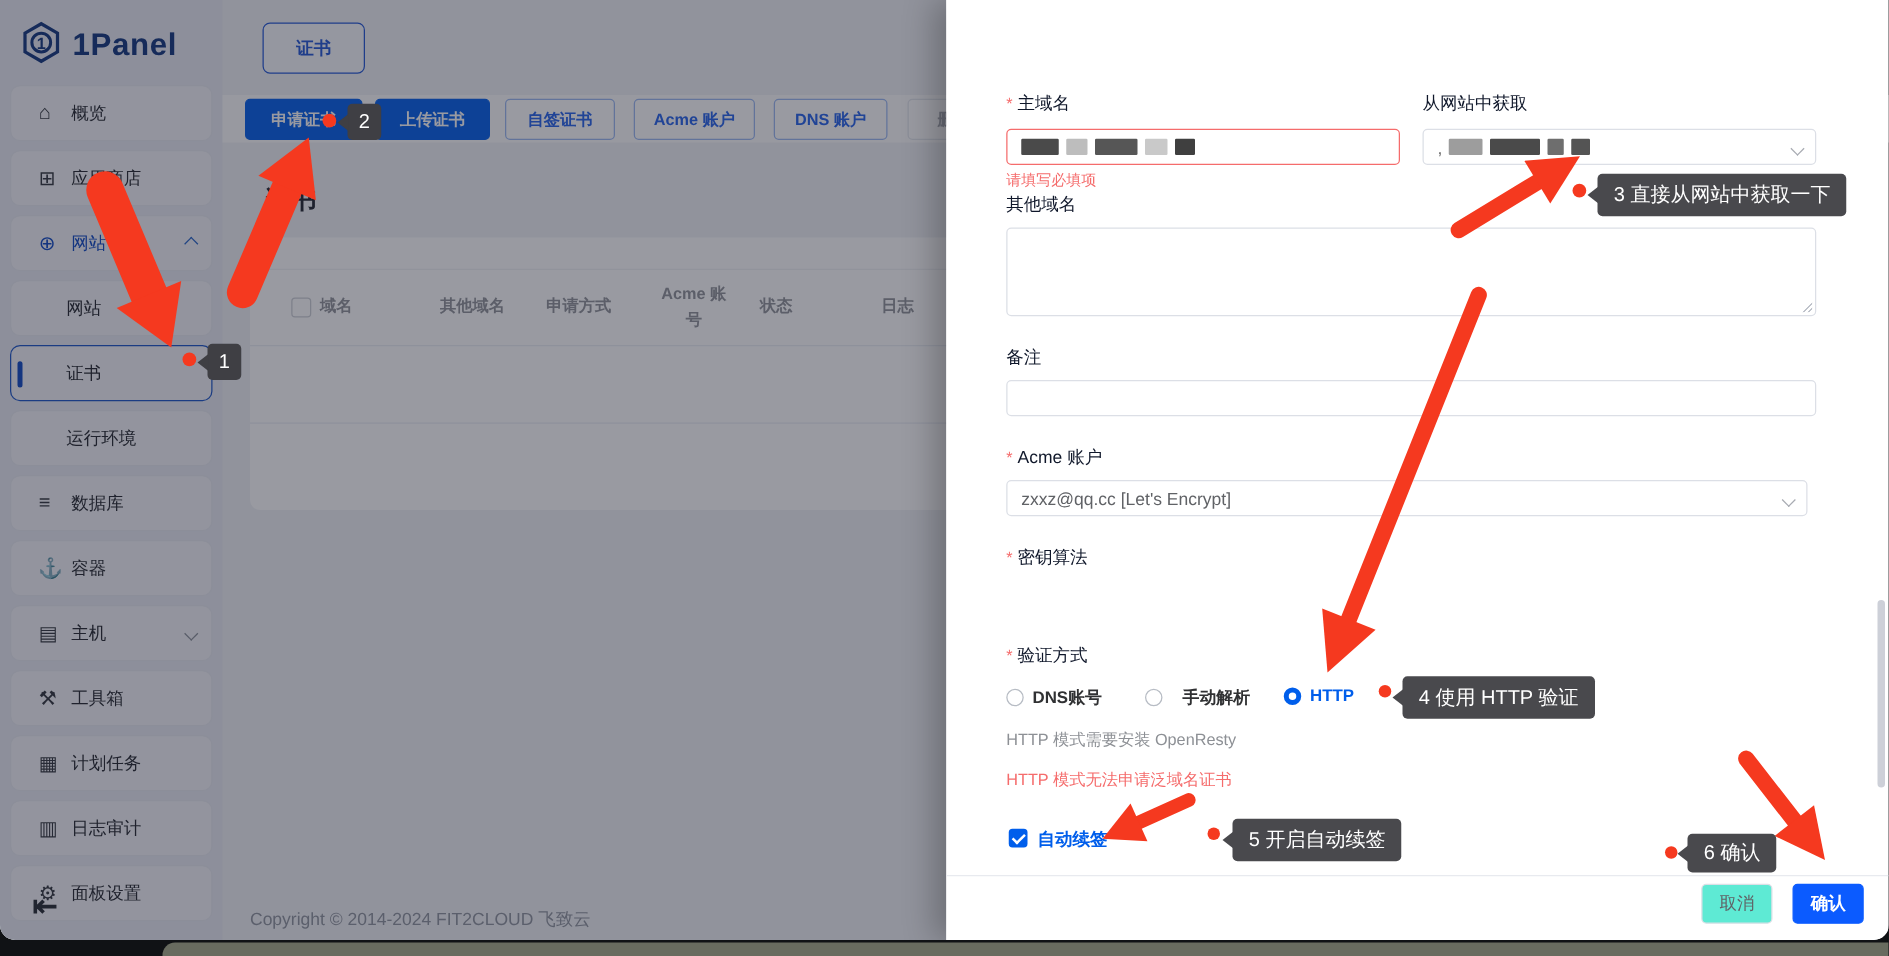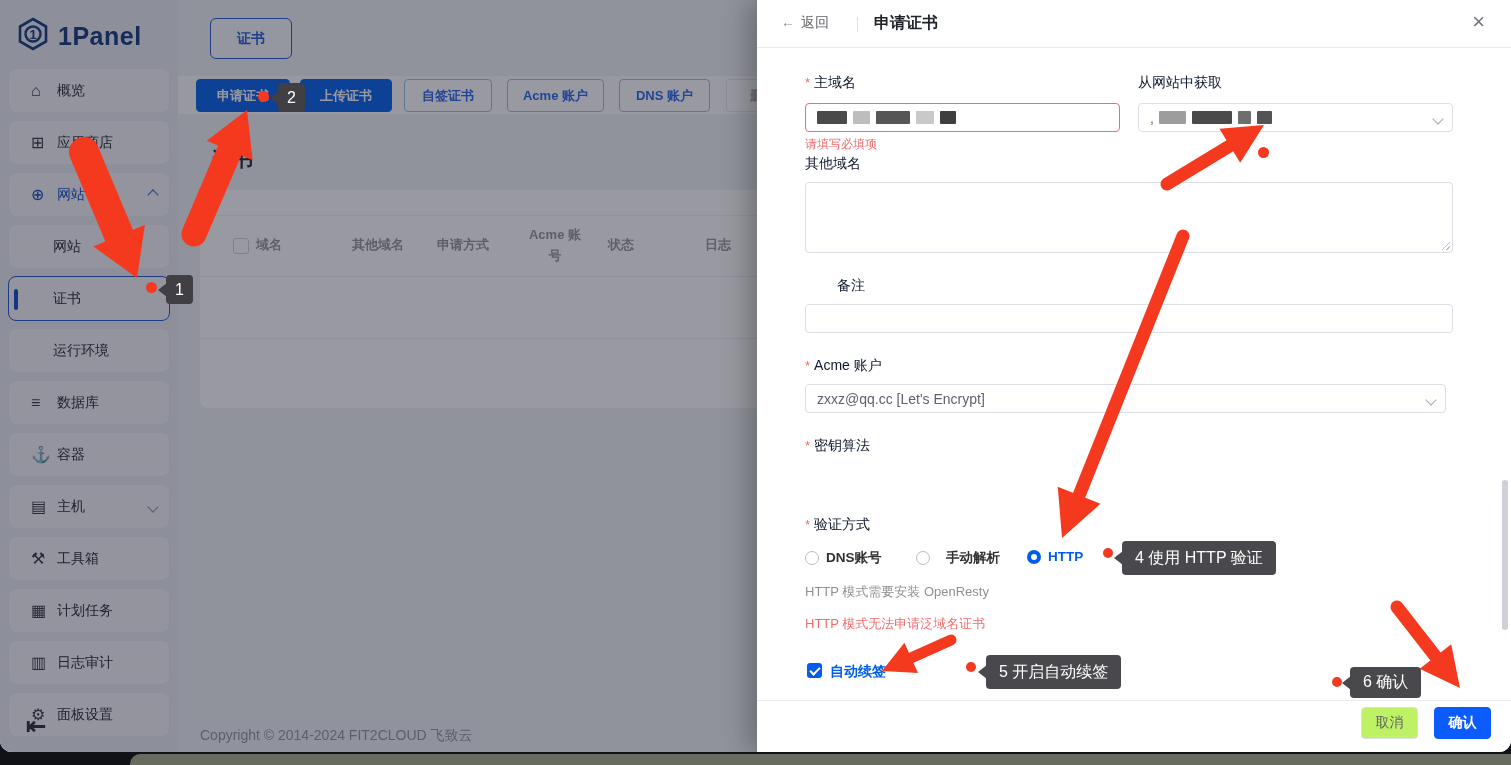--- a/index.html
+++ b/index.html
@@ -84,21 +84,21 @@
   .radio.sel2 .rdot{border:4px solid #005eeb;}
   .rlbl{font-size:13.5px;font-weight:700;color:#303133;}
   .radio.sel2 .rlbl{color:#005eeb;}
   .ckbox{position:absolute;width:15px;height:15px;background:#005eeb;border-radius:3px;}
   .ckbox::after{content:"";position:absolute;left:5px;top:2px;width:4px;height:8px;
                 border-right:2px solid #fff;border-bottom:2px solid #fff;transform:rotate(45deg);}
   .cklbl{position:absolute;font-size:14px;font-weight:700;color:#005eeb;cursor:pointer;}
   .d-foot{position:absolute;left:0;top:700px;width:100%;height:52px;border-top:1px solid #e8eaef;box-sizing:border-box;}
   .fbtn{position:absolute;top:6px;height:32px;width:57px;border-radius:4px;font-size:14px;
         display:flex;align-items:center;justify-content:center;box-sizing:border-box;cursor:pointer;}
-  .fbtn.ghost{border:1px solid #dcdfe6;background:#bef264;color:#606266;}
+  .fbtn.ghost{border:1px solid #dcdfe6;background:#5eead4;color:#606266;}
   .fbtn.primary{background:#0b5bff;border:1px solid #0b5bff;color:#fff;font-weight:600;}
   .scrollthumb{position:absolute;right:3px;top:480px;width:6px;height:150px;border-radius:3px;background:#cdd0d8;}
   .redact{display:inline-block;height:13px;border-radius:1px;margin-right:6px;vertical-align:middle;}
 
   
   .arrows{position:absolute;left:0;top:0;z-index:20;pointer-events:none;}
   .dot{position:absolute;border-radius:50%;background:#f5391f;z-index:21;}
   .tip{position:absolute;z-index:21;background:#49494d;color:#fff;font-size:16px;border-radius:4px;
        height:34px;display:flex;align-items:center;padding:0 13px;white-space:nowrap;}
   .tip::before{content:"";position:absolute;left:-8px;top:50%;margin-top:-7px;
@@ -205,26 +205,20 @@
         </div>
         <div class="rowline"></div>
       </div>
 
       <div class="copyright">Copyright © 2014-2024 FIT2CLOUD 飞致云</div>
     </div>
 
     <div class="dim"></div>
 
     <div class="drawer">
-      <div class="d-head">
-        <span class="back"><span class="arr">←</span><span>返回</span></span>
-        <span class="d-div"></span>
-        <span class="d-title">申请证书</span>
-        <span class="d-close">×</span>
-      </div>
 
       <span class="lbl req" style="left:48px;top:74px;">主域名</span>
       <div class="inp err" style="left:48px;top:103px;width:315px;">
         <span class="redact" style="width:30px;background:#4a4a4a;"></span>
         <span class="redact" style="width:17px;background:#bdbdbd;"></span>
         <span class="redact" style="width:34px;background:#565656;"></span>
         <span class="redact" style="width:18px;background:#c9c9c9;"></span>
         <span class="redact" style="width:16px;background:#3f3f3f;"></span>
       </div>
       <span class="errmsg" style="left:48px;top:136px;">请填写必填项</span>
@@ -237,21 +231,21 @@
         <span class="redact" style="width:13px;background:#6e6e6e;"></span>
         <span class="redact" style="width:15px;background:#545454;"></span>
         <span class="chev2"></span>
       </div>
 
       <span class="lbl" style="left:48px;top:155px;">其他域名</span>
       <div class="ta" style="left:48px;top:182px;width:648px;height:71px;">
         <span class="grip"></span>
       </div>
 
-      <span class="lbl" style="left:48px;top:277px;margin-left:32px;">备注</span>
+      <span class="lbl" style="left:48px;top:277px;">备注</span>
       <div class="inp" style="left:48px;top:304px;width:648px;"></div>
 
       <span class="lbl req" style="left:48px;top:357px;">Acme 账户</span>
       <div class="inp sel" style="left:48px;top:384px;width:641px;">
         <span>zxxz@qq.cc [Let's Encrypt]</span>
         <span class="chev2"></span>
       </div>
 
       <span class="lbl req" style="left:48px;top:437px;">密钥算法</span>
 
@@ -301,20 +295,21 @@
       <polygon points="882,671 904.4274520717651,642.8351390280604 917.9513444793191,672.9367059997132" fill="#f5391f"></polygon>
     </svg>
 
   <span class="dot" style="left:146px;top:282px;width:11px;height:11px;"></span>
   <div class="badge" style="left:166px;top:275px;">1</div>
 
   <span class="dot" style="left:258px;top:91px;width:11px;height:11px;"></span>
   <div class="badge" style="left:278px;top:83px;">2</div>
 
   <span class="dot" style="left:1258px;top:147px;width:11px;height:11px;"></span>
+  <div class="tip" style="left:1278px;top:139px;">3 直接从网站中获取一下</div>
 
   <span class="dot" style="left:1103px;top:548px;width:10px;height:10px;"></span>
   <div class="tip" style="left:1122px;top:541px;">4 使用 HTTP 验证</div>
 
   <span class="dot" style="left:966px;top:662px;width:10px;height:10px;"></span>
   <div class="tip" style="left:986px;top:655px;">5 开启自动续签</div>
 
   <span class="dot" style="left:1332px;top:677px;width:10px;height:10px;"></span>
   <div class="tip" style="left:1350px;top:667px;height:31px;">6 确认</div>
 

